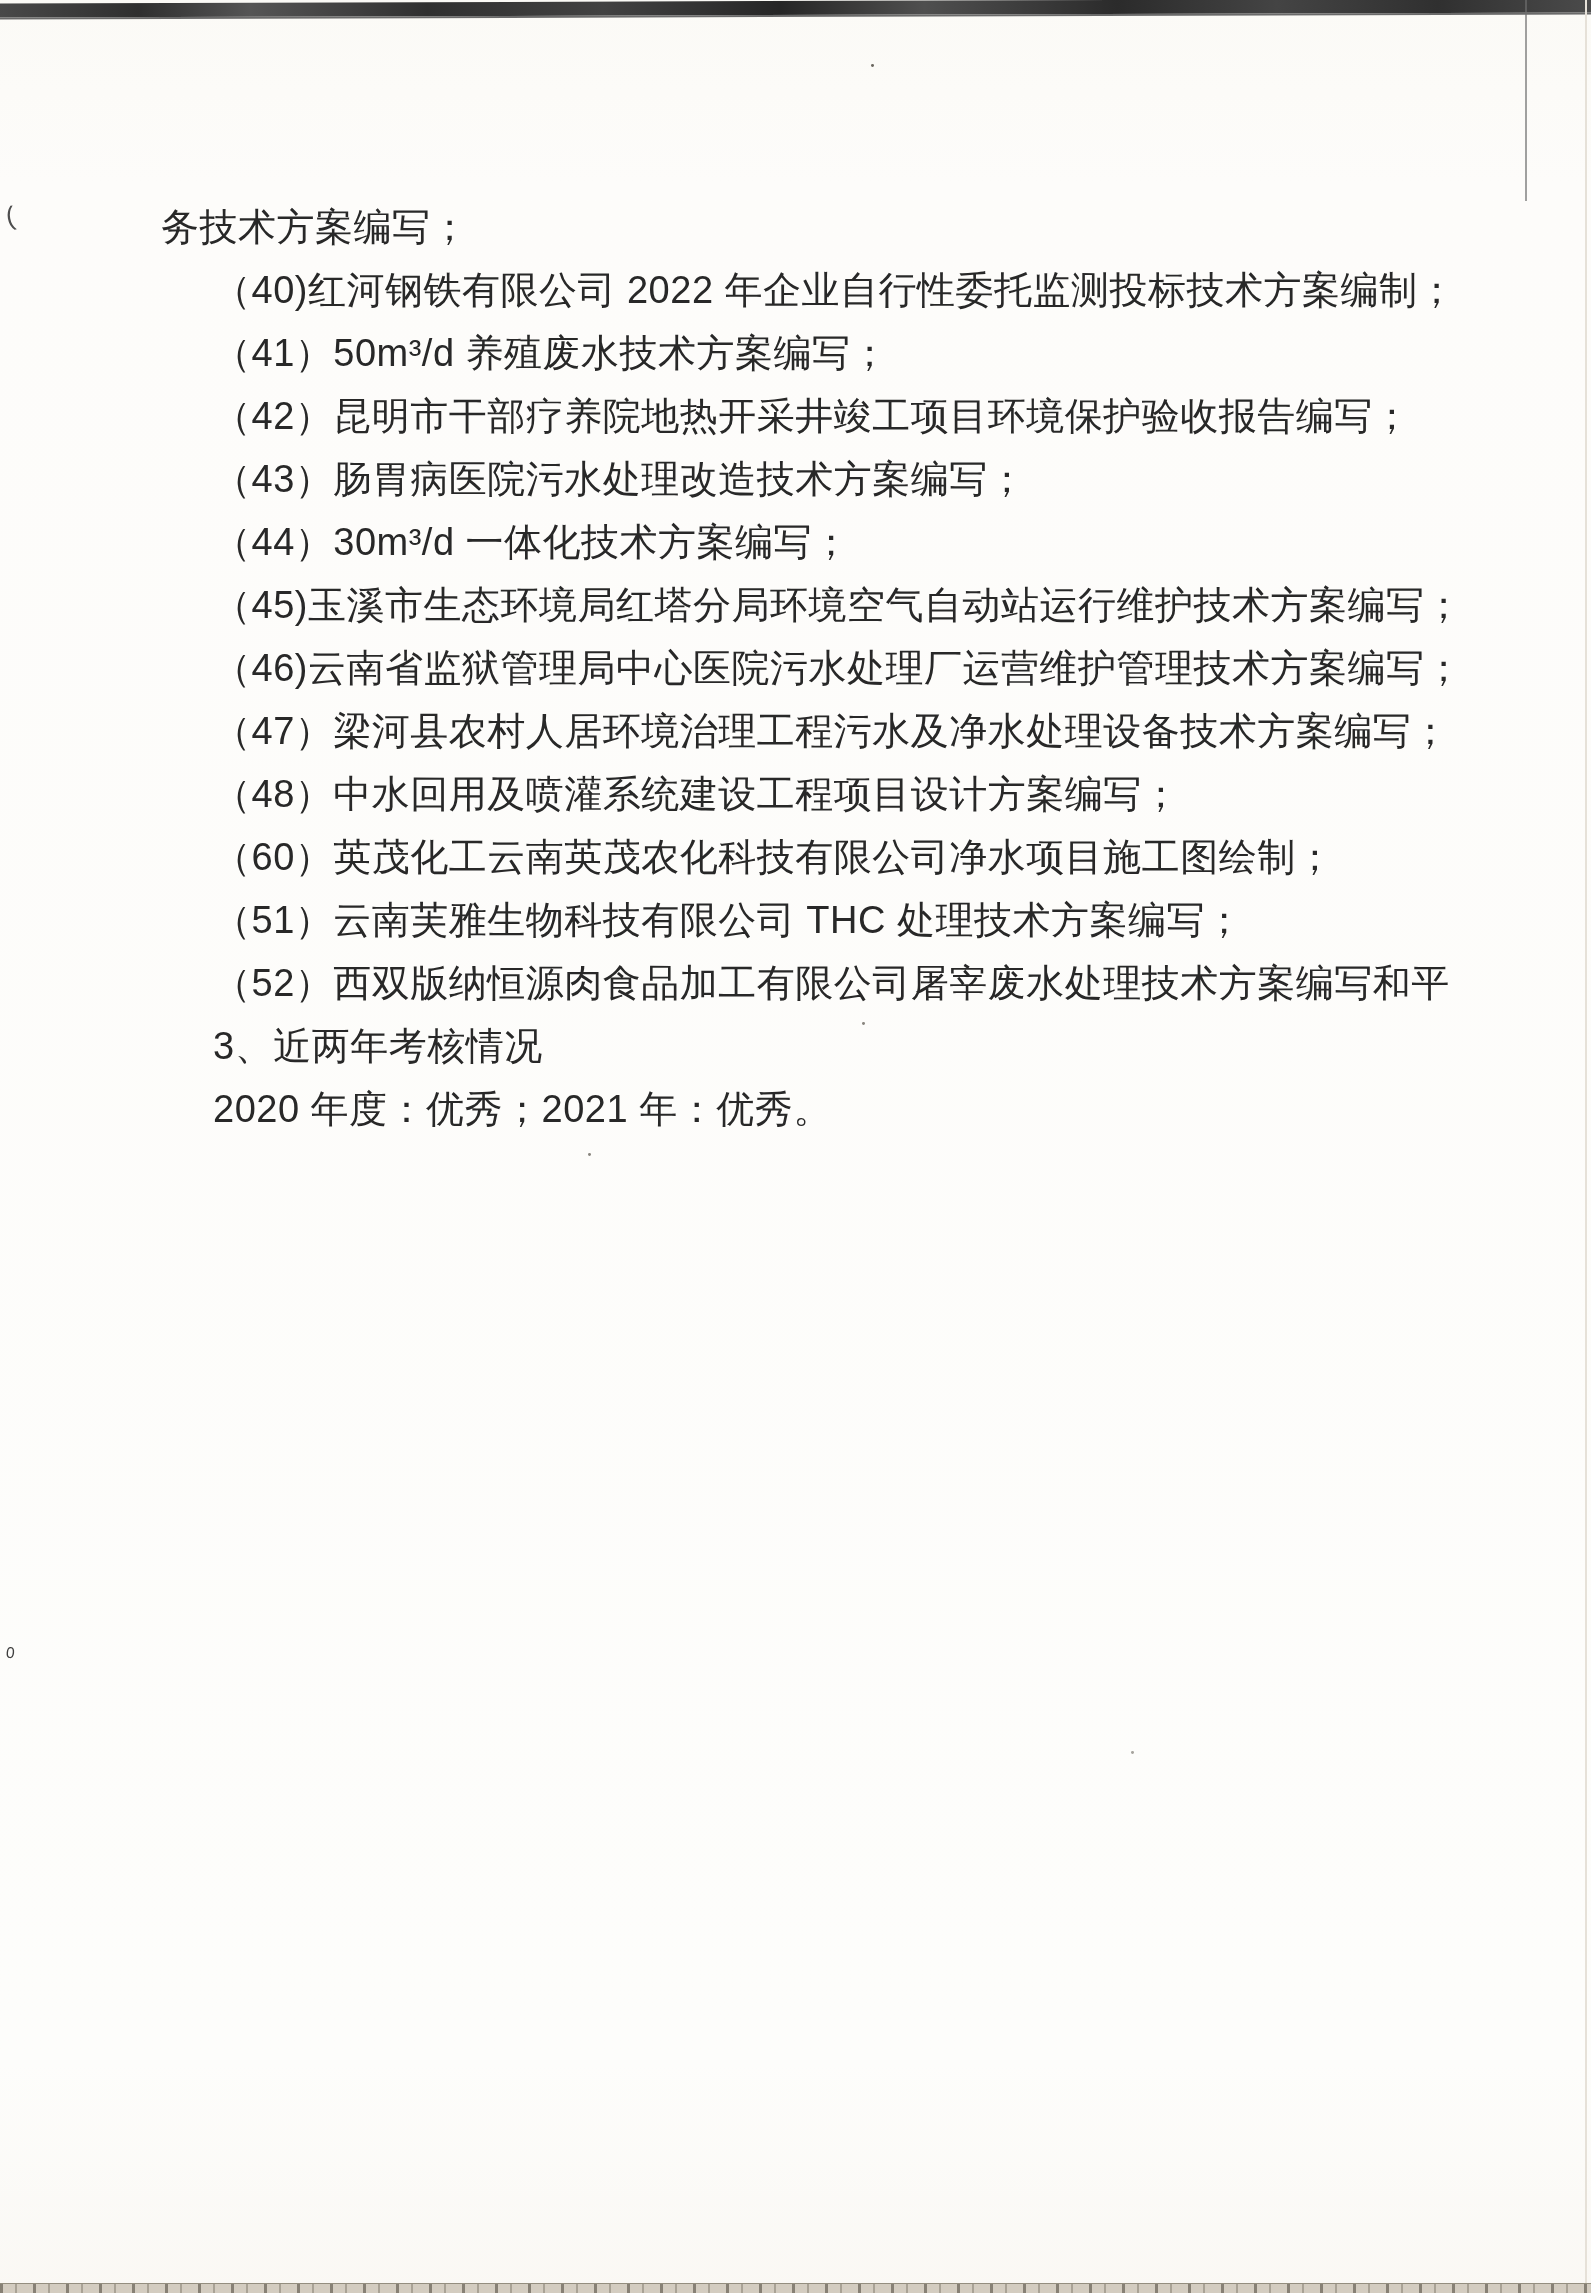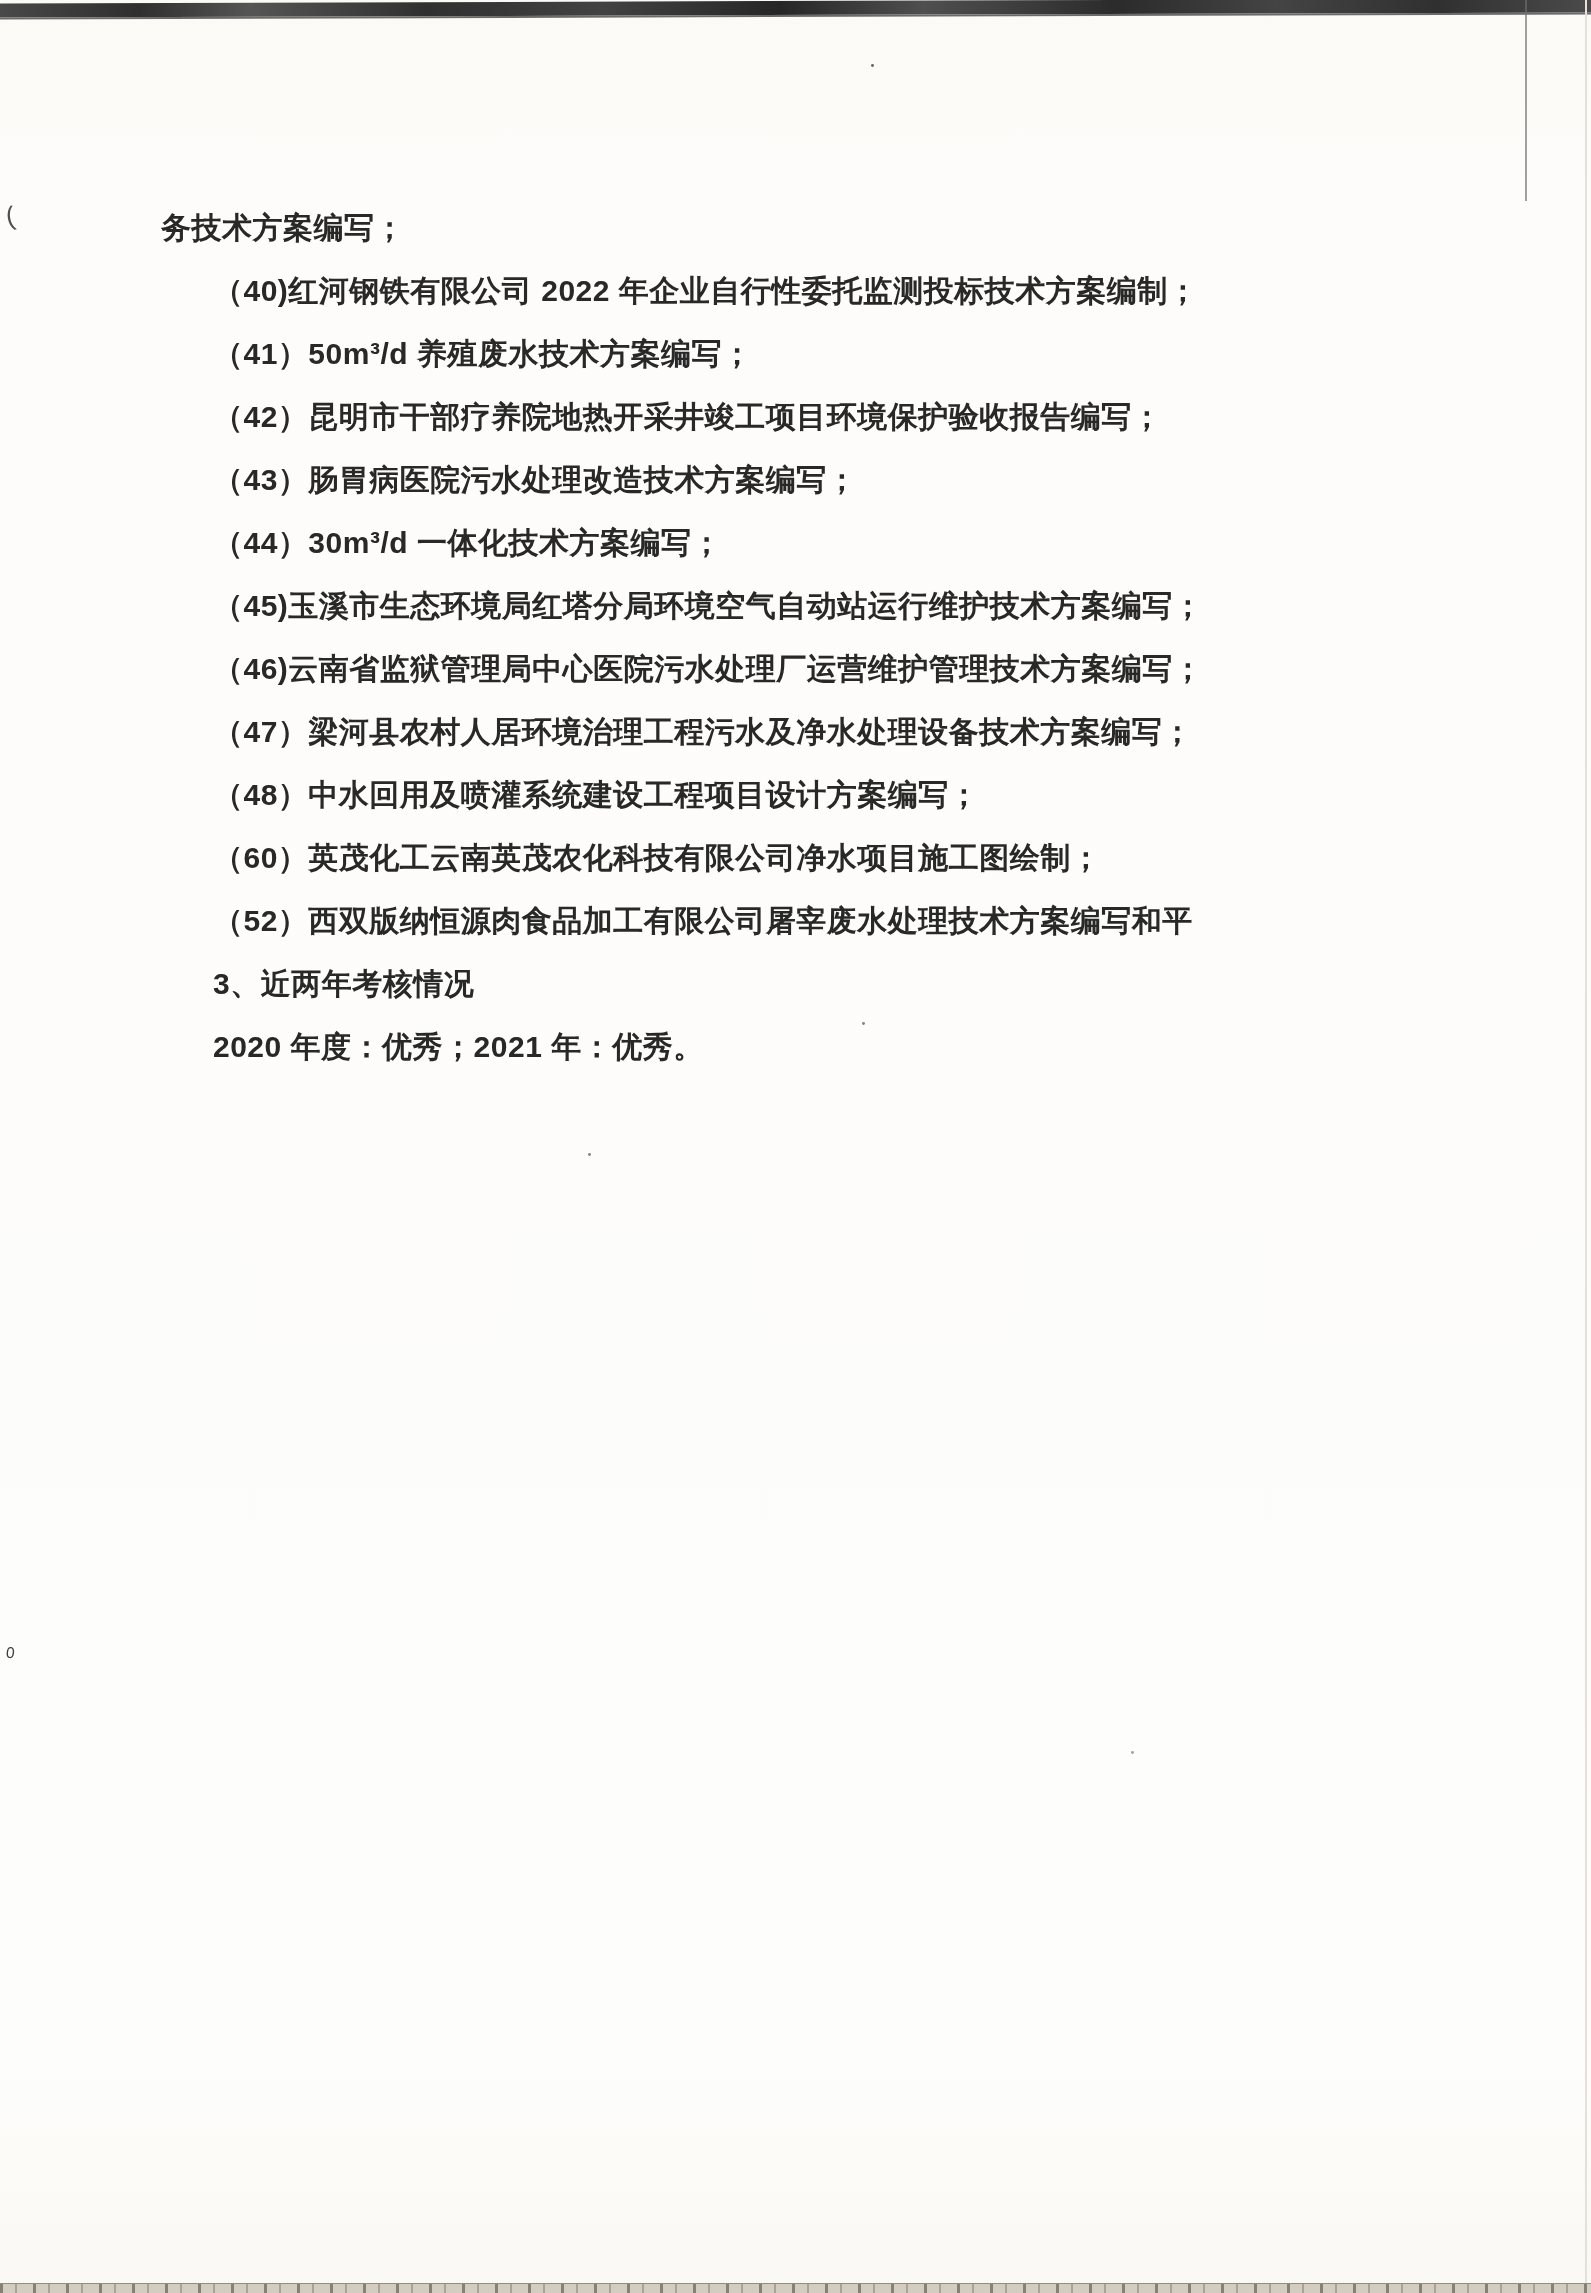--- a/index.html
+++ b/index.html
@@ -74,24 +74,23 @@
   .textblock {
     position: absolute;
     left: 161px;
     top: 196px;
     width: 1229px;
     color: #282828;
   }
   .line {
     height: 63px;
     line-height: 63px;
-    font-size: 30px;
+    font-size: 38px;
     letter-spacing: 0.5px;
     white-space: nowrap;
-    font-weight: bold;
   }
   .line.indent {
     padding-left: 52px;
   }
   
   .margin-mark-paren {
     position: absolute;
     left: 5.9px;
     top: 201px;
     font-size: 26px;
@@ -140,20 +139,21 @@
     <div class="line indent">（40)红河钢铁有限公司 2022 年企业自行性委托监测投标技术方案编制；</div>
     <div class="line indent">（41）50m³/d 养殖废水技术方案编写；</div>
     <div class="line indent">（42）昆明市干部疗养院地热开采井竣工项目环境保护验收报告编写；</div>
     <div class="line indent">（43）肠胃病医院污水处理改造技术方案编写；</div>
     <div class="line indent">（44）30m³/d 一体化技术方案编写；</div>
     <div class="line indent">（45)玉溪市生态环境局红塔分局环境空气自动站运行维护技术方案编写；</div>
     <div class="line indent">（46)云南省监狱管理局中心医院污水处理厂运营维护管理技术方案编写；</div>
     <div class="line indent">（47）梁河县农村人居环境治理工程污水及净水处理设备技术方案编写；</div>
     <div class="line indent">（48）中水回用及喷灌系统建设工程项目设计方案编写；</div>
     <div class="line indent">（60）英茂化工云南英茂农化科技有限公司净水项目施工图绘制；</div>
+    <div class="line indent">（51）云南芙雅生物科技有限公司 THC 处理技术方案编写；</div>
     <div class="line indent">（52）西双版纳恒源肉食品加工有限公司屠宰废水处理技术方案编写和平</div>
     <div class="line indent">3、近两年考核情况</div>
     <div class="line indent">2020 年度：优秀；2021 年：优秀。</div>
   </div>
 
   <div class="scan-edge-bottom">
     <div class="threads"></div>
   </div>
 
 </div>

